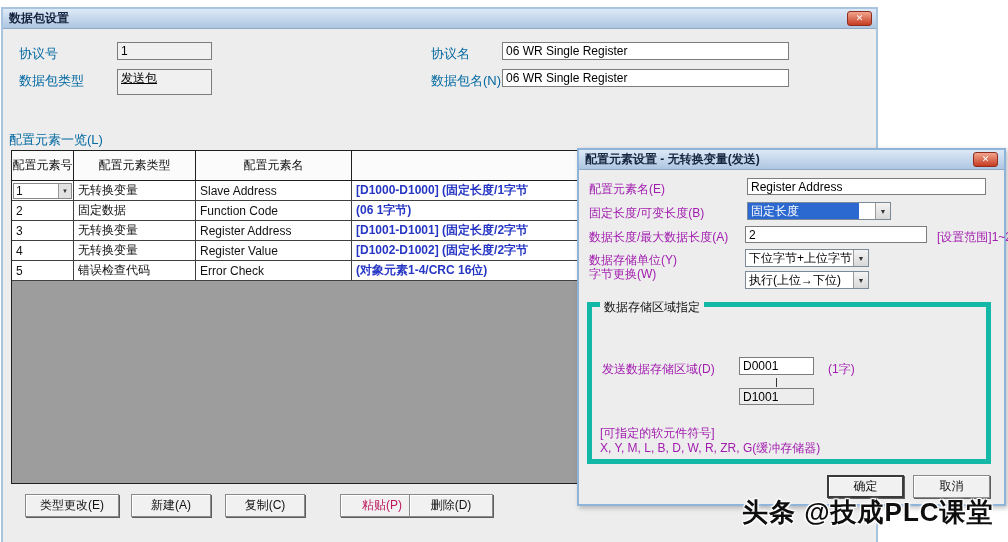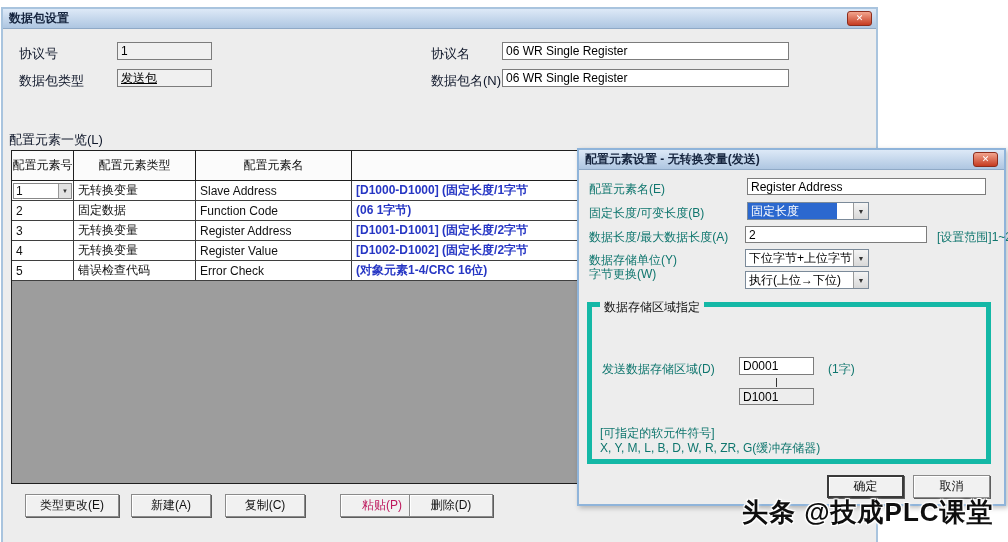--- a/index.html
+++ b/index.html
@@ -8,22 +8,22 @@
 
   .dialog { position:absolute; background:#ededed;padding-left:48px; }
   .tbar { position:absolute; left:0; top:0; right:0; height:20px;
           background:linear-gradient(#dde9f7,#aec6e1); border-bottom:1px solid #8fa9c6;
           display:flex; align-items:center; padding-left:6px; }
   .tbar .t { font-size:12px; font-weight:bold; color:#15243e; white-space:nowrap; }
   .xbtn { position:absolute; top:2px; width:25px; height:15px; border-radius:3px;
           background:linear-gradient(#f2a58e,#c63b21); border:1px solid #8c2d1d;
           color:#fff; font-size:9px; font-weight:bold; text-align:center; line-height:13px; cursor:pointer; }
 
-  .lbl { position:absolute; font-size:13px; color:#0f172a; white-space:nowrap;text-align:center; }
-  .lbl12 { position:absolute; font-size:12px; color:#0f766e; white-space:nowrap;text-align:right; }
+  .lbl { position:absolute; font-size:13px; color:#0369a1; white-space:nowrap;text-align:center; }
+  .lbl12 { position:absolute; font-size:12px; color:#a21caf; white-space:nowrap;text-align:right; }
   .tbox { position:absolute; background:#fff; border:1px solid #7c7c7c; font-size:12px;
           line-height:15px; padding:1px 3px; white-space:nowrap; overflow:hidden; }
   .tbox.gray { background:#f0f0f0; }
 
   .combo { position:absolute; background:#fff; border:1px solid #7b8a99; display:flex; height:18px; }
   .combo .val { flex:1; font-size:12px; line-height:16px; padding-left:3px; white-space:nowrap; overflow:hidden; }
   .combo .arrow { width:15px; background:linear-gradient(#f4f4f4,#d8d8d8); border-left:1px solid #9b9b9b;
                   display:flex; align-items:center; justify-content:center; font-size:7px; color:#333; }
   .combo.sel .val { background:#2b68cf; color:#fff; }
 
@@ -67,21 +67,21 @@
     <span class="t">数据包设置</span>
   </div>
   <div class="xbtn" style="right:4px;">
     <span>✕</span>
   </div>
 
   <div class="lbl" style="left:16px; top:36px;">协议号</div>
   <div class="tbox gray" style="left:114px; top:33px; width:95px; height:18px;">1</div>
 
   <div class="lbl" style="left:16px; top:63px;">数据包类型</div>
-  <div class="tbox gray" style="left:114px; top:60px; width:95px; height:18px;text-decoration:underline;">发送包</div>
+  <div class="tbox gray" style="left:114px; top:60px; width:95px; height:26px;text-decoration:underline;">发送包</div>
 
   <div class="lbl" style="left:428px; top:36px;">协议名</div>
   <div class="tbox" style="left:499px; top:33px; width:287px; height:18px;">06 WR Single Register</div>
 
   <div class="lbl" style="left:428px; top:63px;">数据包名(N)</div>
   <div class="tbox" style="left:499px; top:60px; width:287px; height:18px;">06 WR Single Register</div>
 
   <div class="lbl" style="left:6px; top:122px;">配置元素一览(L)</div>
 
   <div class="tbl">
@@ -149,21 +149,21 @@
     <span class="t">配置元素设置 - 无转换变量(发送)</span>
   </div>
   <div class="xbtn" style="right:6px;">
     <span>✕</span>
   </div>
 
   <div class="lbl12" style="left:10px; top:31px;">配置元素名(E)</div>
   <div class="tbox" style="left:168px; top:28px; width:239px; height:17px;">Register Address</div>
 
   <div class="lbl12" style="left:10px; top:55px;">固定长度/可变长度(B)</div>
-  <div class="combo sel" style="left:168px; top:52px; width:122px;gap:16px;">
+  <div class="combo sel" style="left:168px; top:52px; width:144px;gap:16px;">
     <span class="val">固定长度</span>
     <span class="arrow">
         <span>▼</span>
       </span>
   </div>
 
   <div class="lbl12" style="left:10px; top:79px;">数据长度/最大数据长度(A)</div>
   <div class="tbox" style="left:166px; top:76px; width:182px; height:17px;">2</div>
   <div class="lbl12" style="left:358px; top:79px;">[设置范围]1~2048</div>
 

